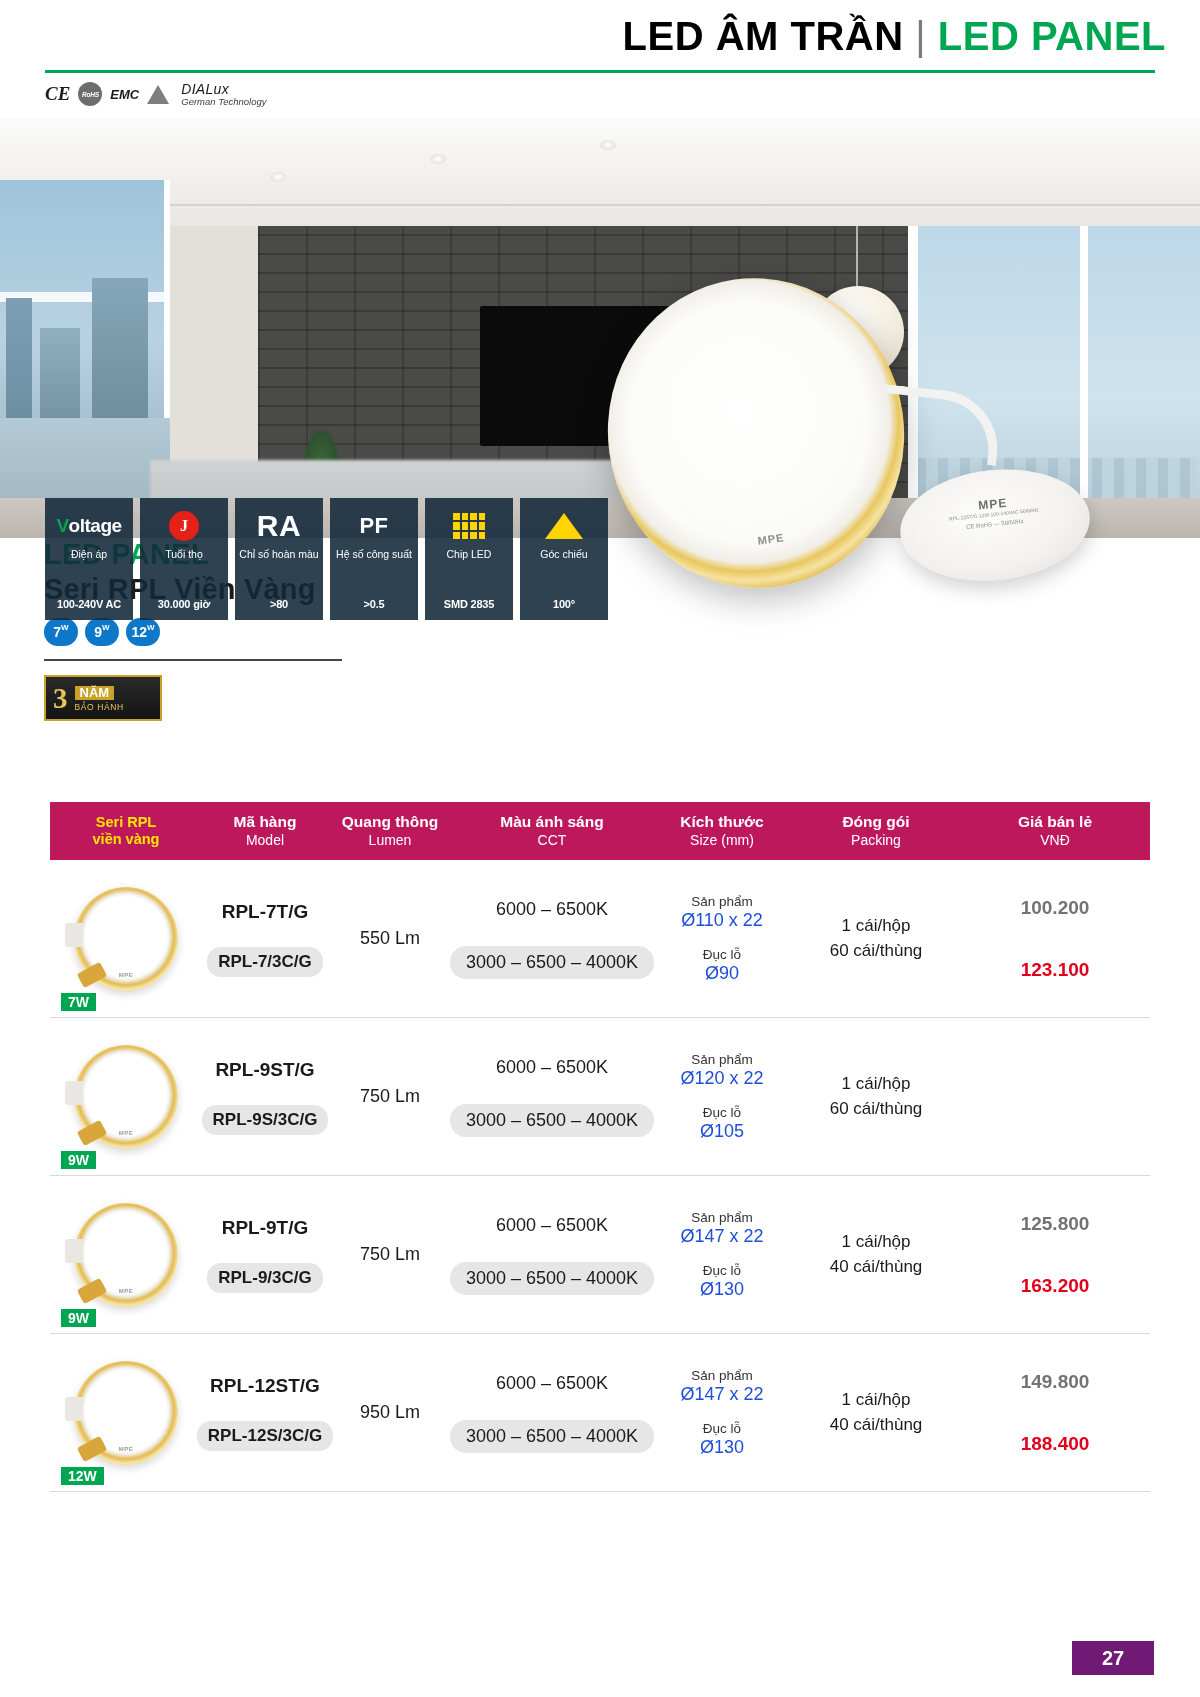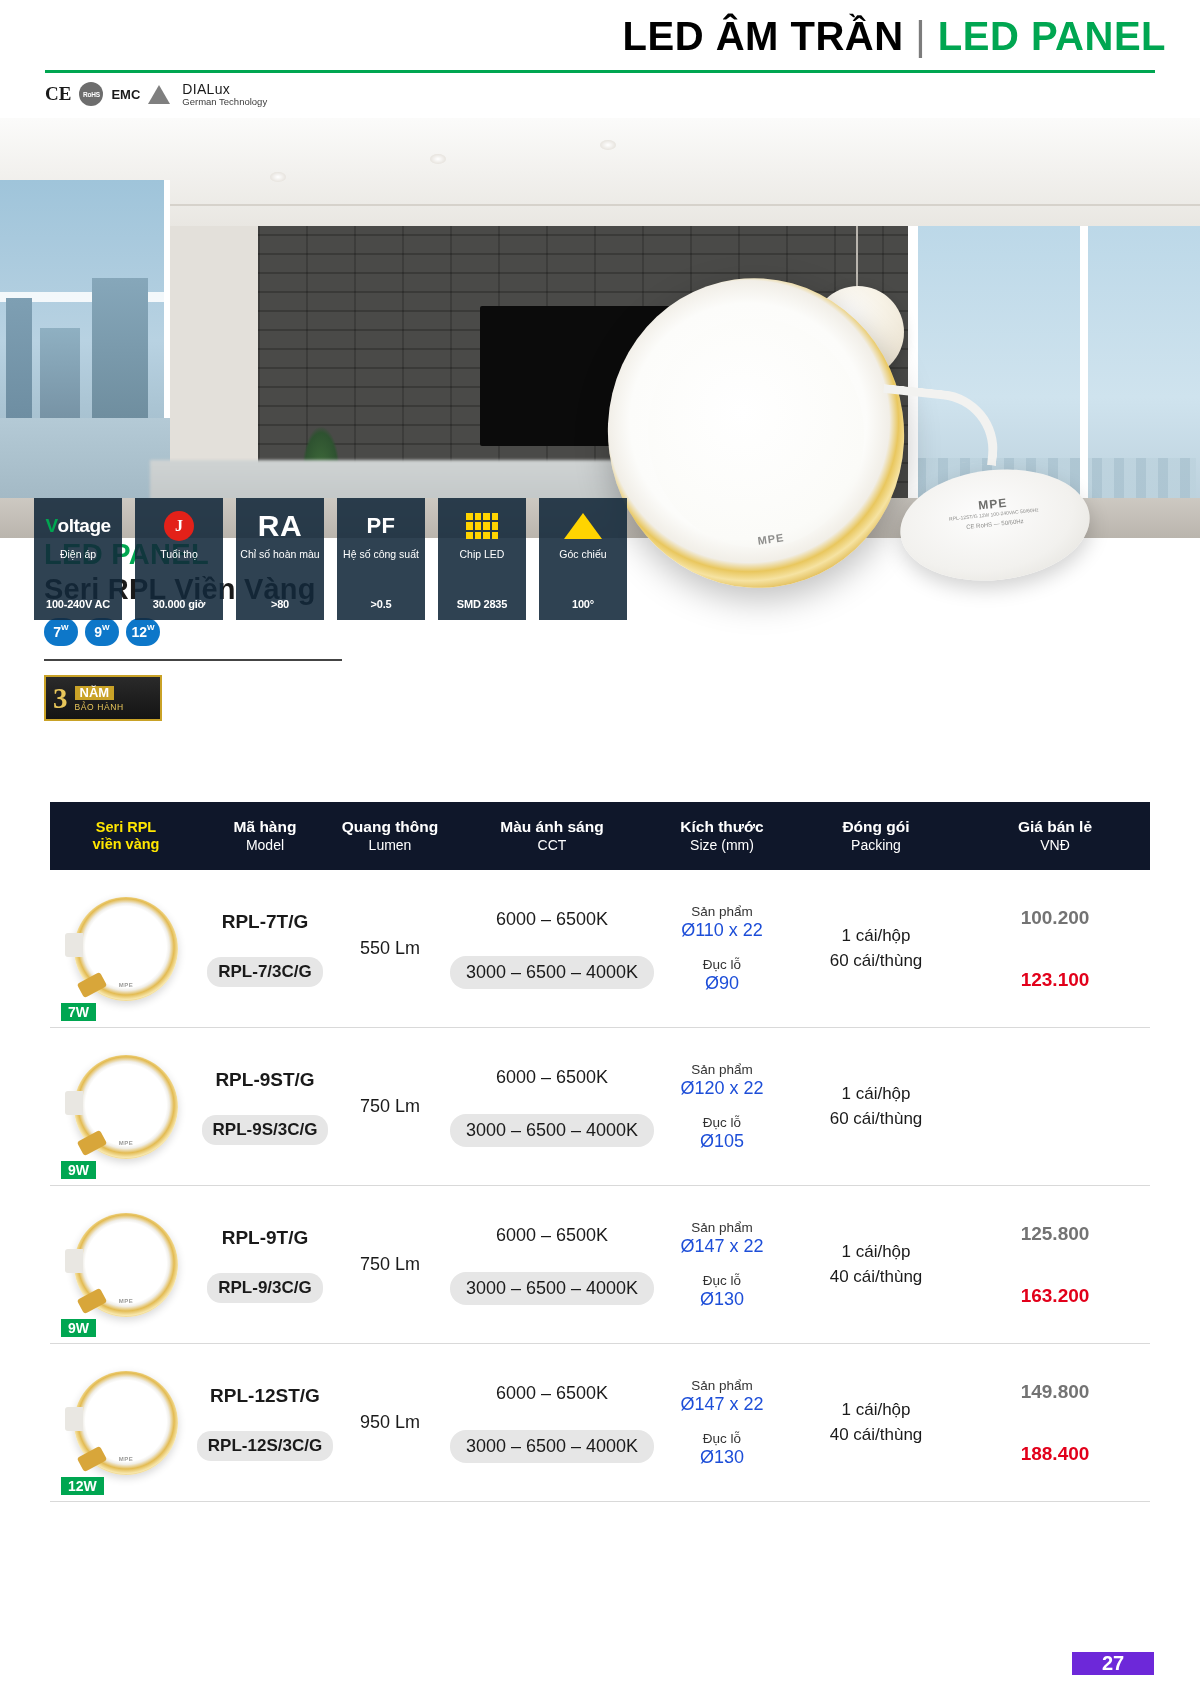--- a/index.html
+++ b/index.html
@@ -24,21 +24,21 @@
   }
   .header-title .t1 { color:#000000; }
   .header-title .sep { color:#7c7c7c; font-weight:400; }
   .header-title .t2 { color:#00a651; }
   .header-rule {
     position:absolute; left:45px; top:70px; width:1110px; height:3px;
     background:#00a651;
   }
   .badges {
     position:absolute; left:45px; top:82px;
-    display:flex; align-items:center; gap:8px;
+    display:flex; align-items:center; gap:8px;font-style:italic;
   }
   .badge-ce { font-size:19px; font-weight:bold; color:#1a1a1a; font-family:"Liberation Serif", serif; }
   .badge-rohs {
     width:24px; height:24px; border-radius:50%;
     background:#6d6d6d; color:#fff; font-size:6.5px; font-weight:bold;
     display:flex; align-items:center; justify-content:center;
     letter-spacing:-0.2px;
   }
   .badge-emc { font-size:13px; font-weight:bold; color:#1a1a1a; }
   .badge-tri {
@@ -134,22 +134,22 @@
     background:linear-gradient(180deg,#cfd3d3,#b8bdbe);
     filter:blur(1.5px);
   }
   .floor {
     position:absolute; left:0; bottom:0; width:1200px; height:40px;
     background:linear-gradient(180deg,#cdc9c2,#bab5ad);
   }
 
   
   .specs {
-    position:absolute; left:34px; top:498px;
-    display:flex; gap:13px; z-index:6;
+    position:absolute; left:45px; top:498px;
+    display:flex; gap:7px; z-index:6;
   }
   .spec {
     width:88px; height:122px;
     background:rgba(18,40,58,.88);
     color:#ffffff;
     display:flex; flex-direction:column; align-items:center;
     padding-top:6px;
   }
   .spec .ic { height:44px; display:flex; align-items:center; justify-content:center; }
   .spec .nm { font-size:10.5px; text-align:center; line-height:1.15; min-height:26px; }
@@ -239,21 +239,21 @@
     position:absolute; left:50%; top:38%; transform:translate(-50%,-50%);
     text-align:center;
   }
   .panel-back .lbl .m { font-size:12px; font-weight:bold; color:#6d6d6b; letter-spacing:1px; }
   .panel-back .lbl .s { font-size:5px; color:#8d8d8b; }
   .panel-back .lbl .s2 { font-size:6px; color:#8d8d8b; margin-top:4px; }
 
   
   .table { position:absolute; left:50px; top:802px; width:1100px; }
   .thead {
-    display:flex; background:#0f172a; color:#ffffff; height:68px; align-items:center;
+    display:flex; background:#be185d; color:#ffffff; height:58px; align-items:center;
   }
   .th { text-align:center; line-height:1.2; padding:0 4px; }
   .th .l1 { font-size:15.5px; font-weight:bold; }
   .th .l2 { font-size:14px; font-weight:400; }
   .th.yellow .l1 { color:#ffe600; font-size:14.5px; }
   .th.yellow .l2 { color:#ffe600; font-size:14.5px; font-weight:bold; }
 
   .c-img   { width:152px; }
   .c-model { width:126px; }
   .c-lumen { width:124px; }
@@ -305,22 +305,22 @@
   .size-lab { font-size:13.5px; color:#333; }
   .size-val { font-size:18px; color:#1d4ed8; margin-top:1px; }
   .size-gap { height:16px; }
   .pack-l { font-size:17px; color:#1a1a1a; line-height:1.45; text-align:center; }
   .price-1 { font-size:19px; font-weight:bold; color:#737373; }
   .price-2 { font-size:19px; font-weight:bold; color:#e2001a; margin-top:40px; }
 
   
   .pagebox {
     position:absolute; right:46px; bottom:22px;
-    background:#6d28d9; color:#ffffff;
-    width:82px; height:23px;
+    background:#701a75; color:#ffffff;
+    width:82px; height:34px;
     display:flex; align-items:center; justify-content:center;
     font-size:20px; font-weight:bold;
   }
 </style>
 </head>
 <body>
 
 <div class="header">
   <div class="header-title">
     <span class="t1">LED ÂM TRẦN</span>

